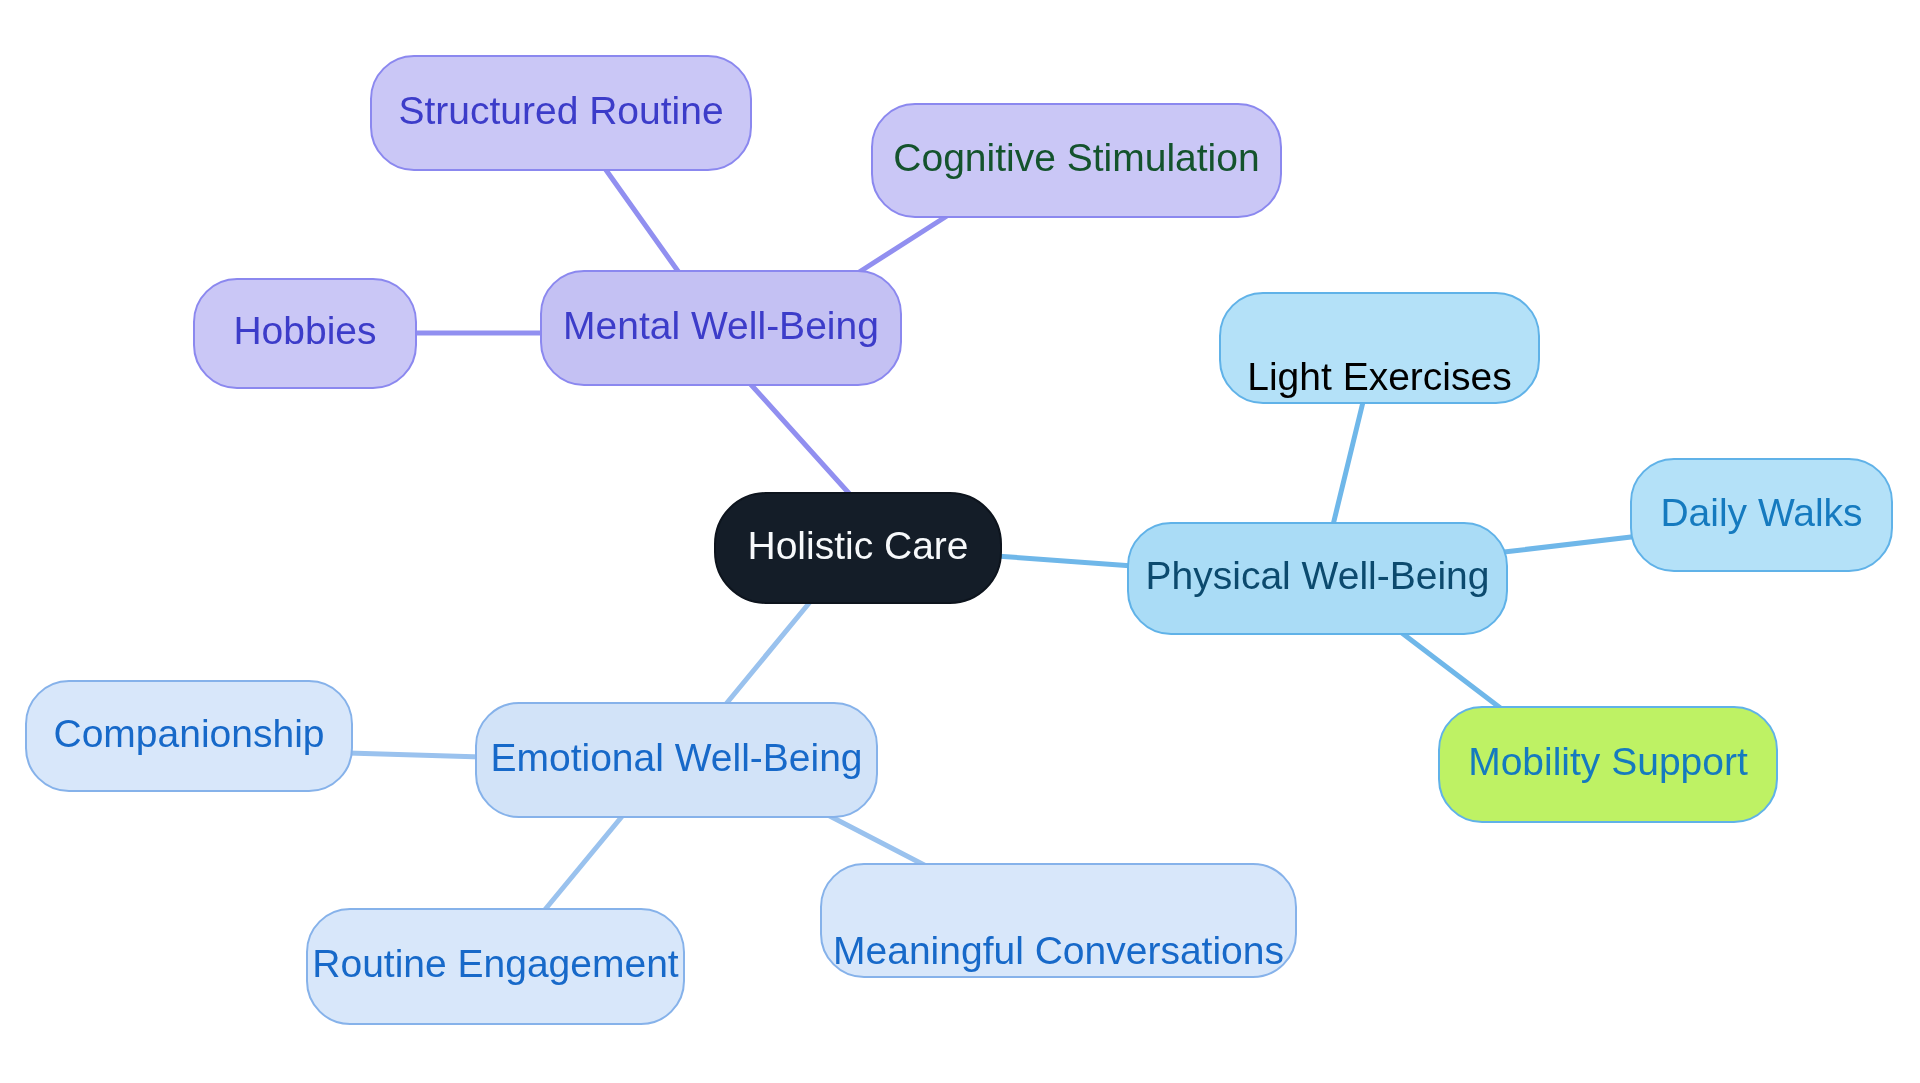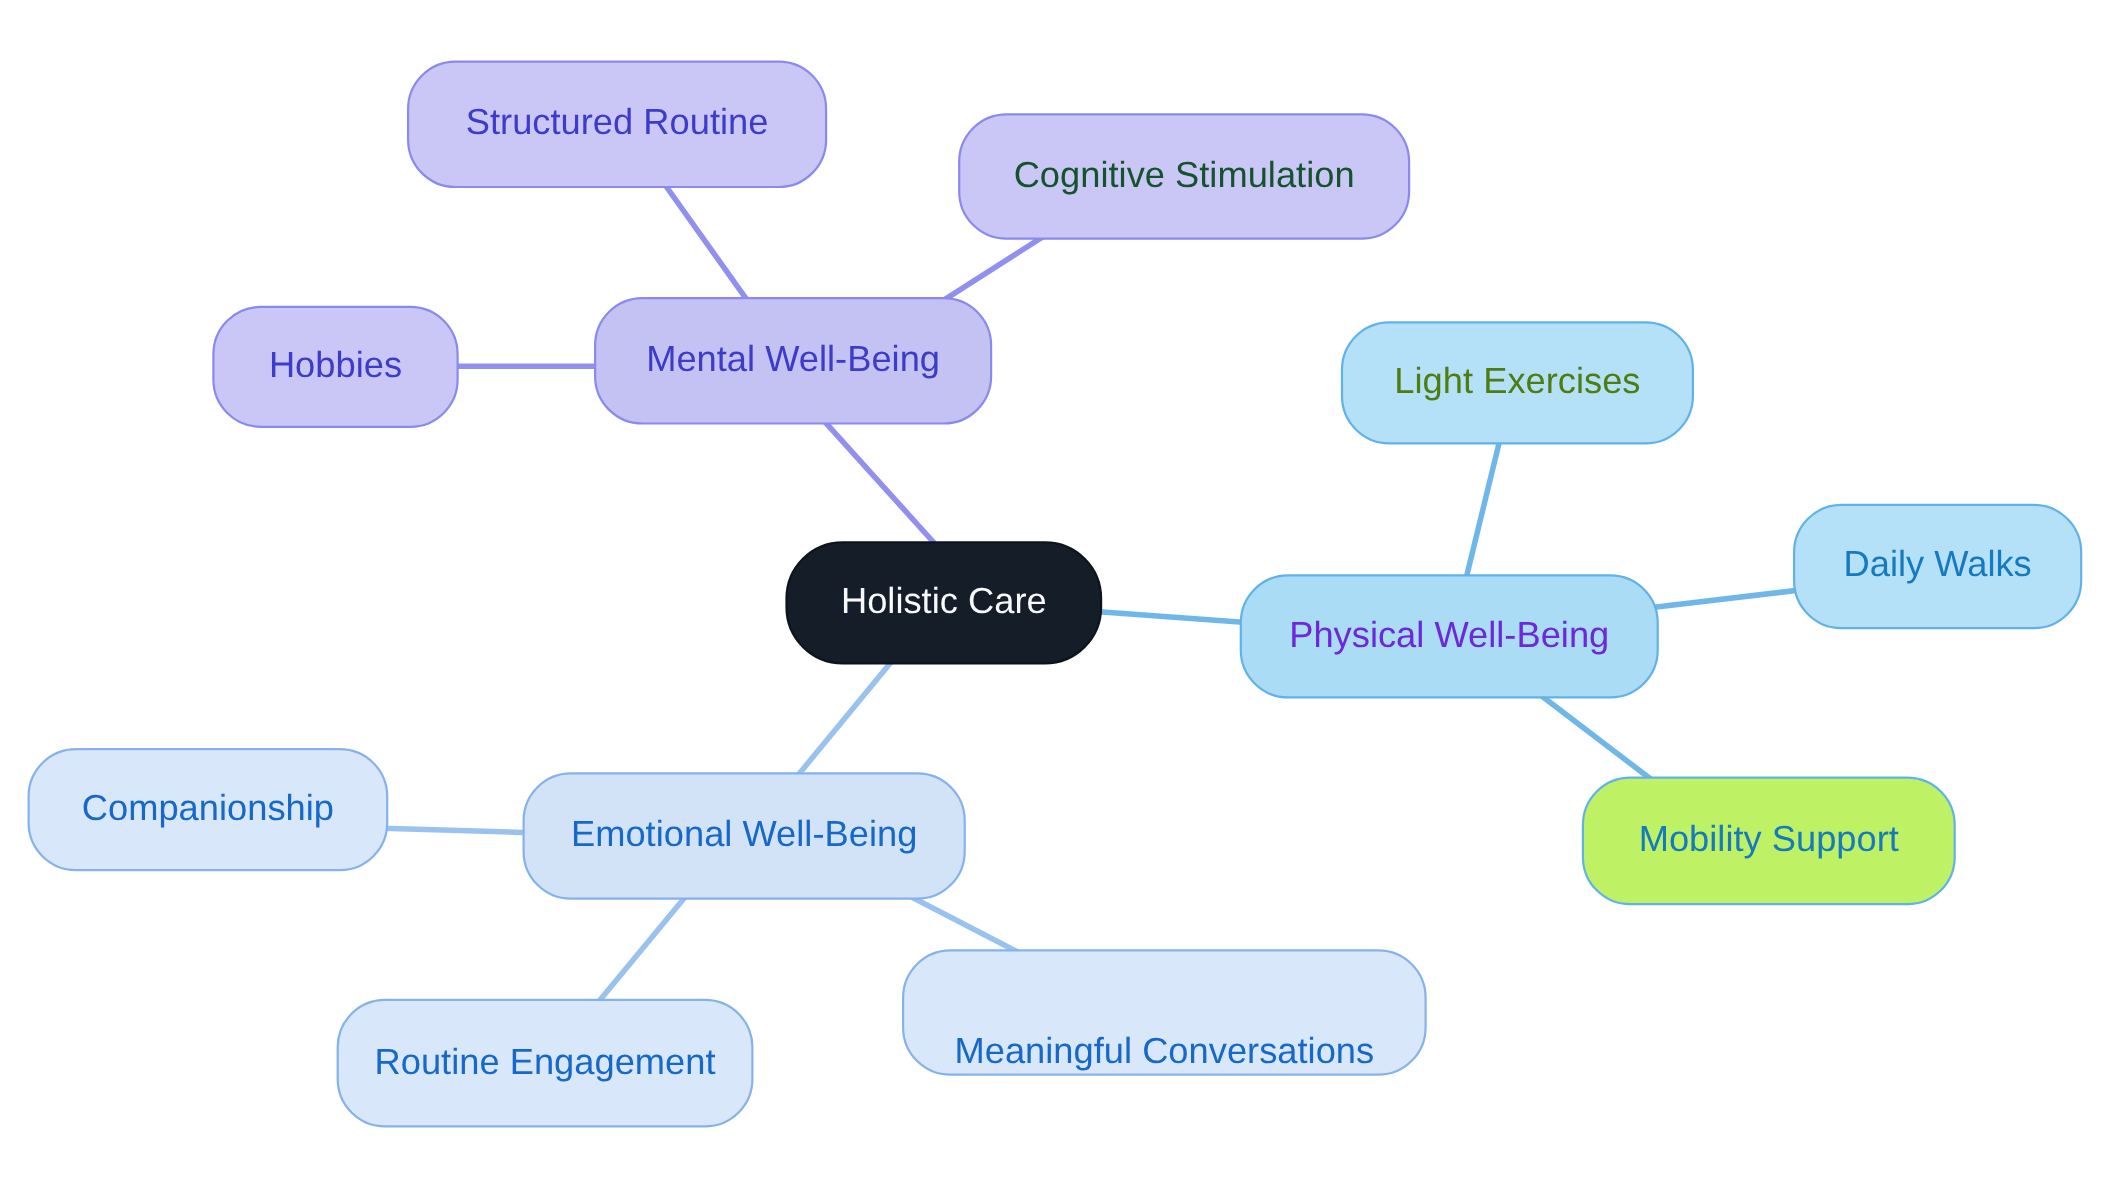--- a/index.html
+++ b/index.html
@@ -26,21 +26,21 @@
     pointer-events: none;
   }
   .node {
     position: absolute;
     box-sizing: border-box;
     display: flex;
     align-items: center;
     justify-content: center;
     border-style: solid;
     border-width: 2px;
-    font-size: 33px;
+    font-size: 39px;
     line-height: 1.15;
     white-space: nowrap;
     cursor: pointer;
     user-select: none;
   }
   .node span {
     display: block;
     transform: translateY(-2px);
   }
 </style>
@@ -71,24 +71,24 @@
     </div>
     <div class="node" style="left: 370px; top: 55px; width: 382px; height: 116px; border-radius: 44px; background: rgb(202, 199, 246); border-color: rgb(139, 136, 239); color: rgb(60, 60, 201);">
       <span>Structured Routine</span>
     </div>
     <div class="node" style="left: 871px; top: 103px; width: 411px; height: 115px; border-radius: 44px; background: rgb(202, 199, 246); border-color: rgb(139, 136, 239); color: #14532d;">
       <span>Cognitive Stimulation</span>
     </div>
     <div class="node" style="left: 193px; top: 278px; width: 224px; height: 111px; border-radius: 44px; background: rgb(202, 199, 246); border-color: rgb(139, 136, 239); color: rgb(60, 60, 201);">
       <span>Hobbies</span>
     </div>
-    <div class="node" style="left: 1127px; top: 522px; width: 381px; height: 113px; border-radius: 44px; background: rgb(170, 220, 246); border-color: rgb(96, 178, 232); color: #6d28d9;">
+    <div class="node" style="left: 1127px; top: 522px; width: 381px; height: 113px; border-radius: 44px; background: rgb(170, 220, 246); border-color: rgb(96, 178, 232); color: #0c4a6e;">
       <span>Physical Well-Being</span>
     </div>
-    <div class="node" style="left: 1219px; top: 292px; width: 321px; height: 112px; border-radius: 44px; background: rgb(180, 225, 248); border-color: rgb(96, 178, 232); color: #4d7c0f;">
+    <div class="node" style="left: 1219px; top: 292px; width: 321px; height: 112px; border-radius: 44px; background: rgb(180, 225, 248); border-color: rgb(96, 178, 232); color: #000000; align-items: flex-end;">
       <span>Light Exercises</span>
     </div>
     <div class="node" style="left: 1630px; top: 458px; width: 263px; height: 114px; border-radius: 44px; background: rgb(180, 225, 248); border-color: rgb(96, 178, 232); color: rgb(21, 122, 191);">
       <span>Daily Walks</span>
     </div>
     <div class="node" style="left: 1438px; top: 706px; width: 340px; height: 117px; border-radius: 44px; background: #bef264; border-color: rgb(96, 178, 232); color: rgb(21, 122, 191);">
       <span>Mobility Support</span>
     </div>
     <div class="node" style="left: 475px; top: 702px; width: 403px; height: 116px; border-radius: 44px; background: rgb(210, 227, 248); border-color: rgb(134, 178, 234); color: rgb(23, 105, 201);">
       <span>Emotional Well-Being</span>

